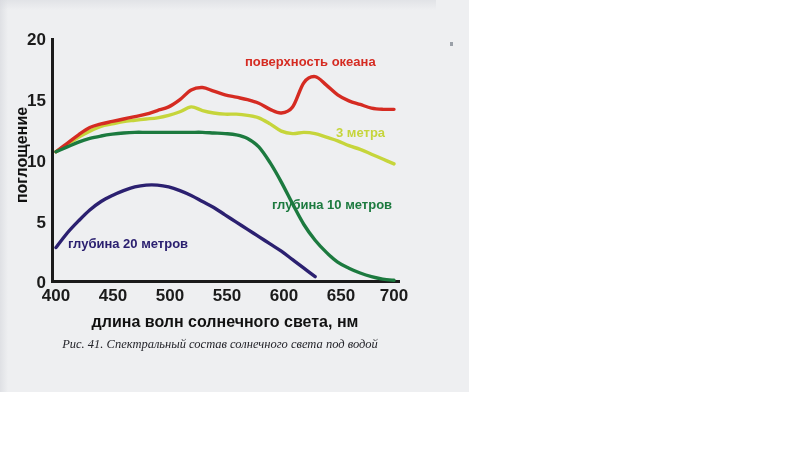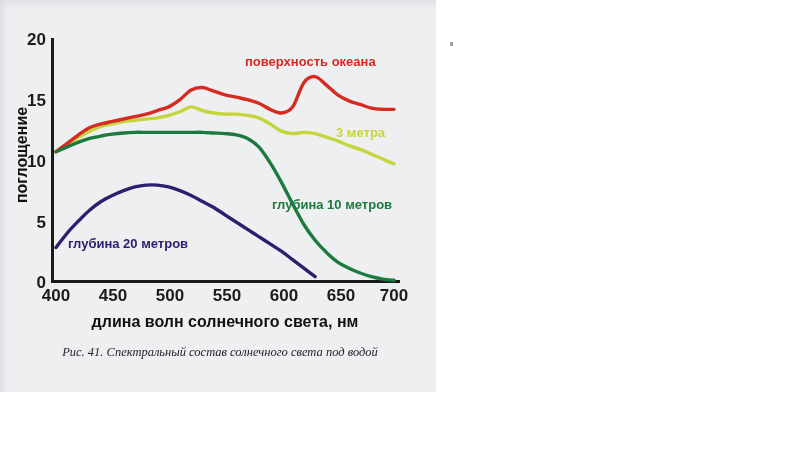--- a/index.html
+++ b/index.html
@@ -15,20 +15,21 @@
     font-family: "Liberation Sans", sans-serif;
   }
 
   #figure-panel {
     position: absolute;
     left: 0;
     top: 0;
     width: 436px;
     height: 392px;
     background: #eeeff1;
+    padding-left: 33px;
   }
 
   #scan-noise {
     position: absolute;
     left: 0; top: 0;
     width: 436px; height: 392px;
     background:
       linear-gradient(to bottom, rgba(215,217,222,0.55) 0px, rgba(238,239,241,0) 10px),
       linear-gradient(to right, rgba(208,210,216,0.5) 0px, rgba(238,239,241,0) 8px);
     pointer-events: none;
@@ -68,21 +69,21 @@
   }
   .series-label {
     font-family: "Liberation Sans", sans-serif;
     font-size: 13px;
     font-weight: 700;
   }
 
   #caption {
     position: absolute;
     left: 14px;
-    top: 344px;
+    top: 336px;
     width: 412px;
     text-align: center;
     font-family: "Liberation Serif", serif;
     font-style: italic;
     font-size: 12.5px;
     line-height: 17px;
     color: #24242a;
   }
 
   #speck {

